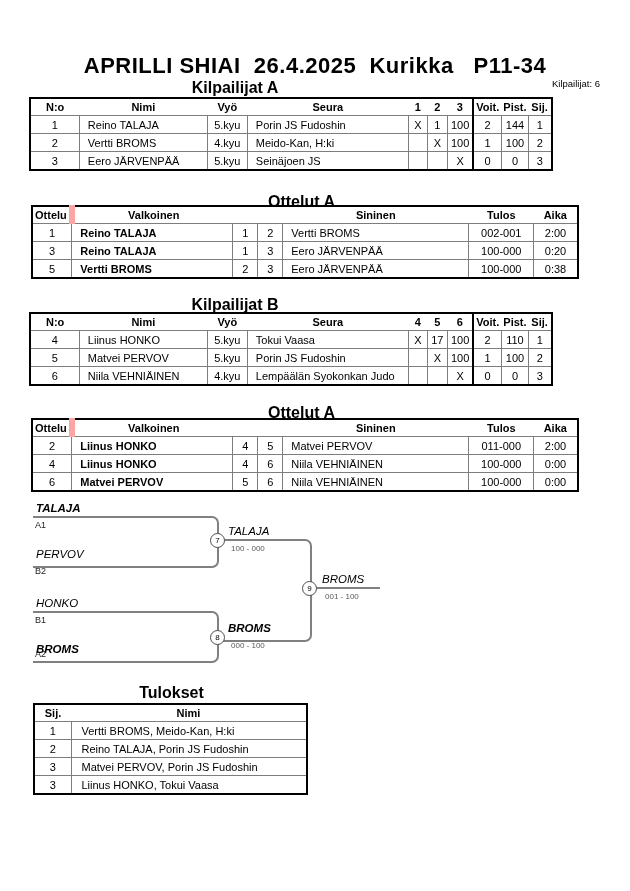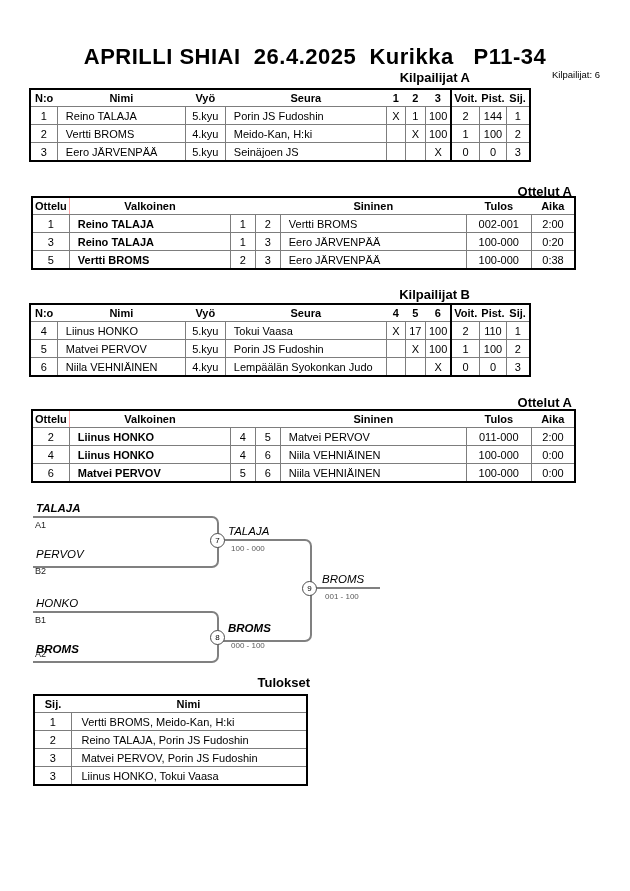--- a/index.html
+++ b/index.html
@@ -1,51 +1,51 @@
 <!DOCTYPE html>
 <html><head>
 <meta charset="utf-8">
 <style>
   html,body { margin:0; padding:0; }
   body {
     width:630px; height:891px; background:#ffffff; position:relative;
     font-family:"Liberation Sans", sans-serif; color:#000;
     overflow:hidden;
   }
-  .abs { position:absolute; }
+  .abs { position:absolute;margin-top:9px; }
 
   
   .page-title {
     top:44px; left:0; width:630px; text-align:center;
     font-size:22px; font-weight:bold; white-space:pre; letter-spacing:0.5px;
   }
-  .section-heading { font-size:13px; font-weight:bold; text-align:right; }
+  .section-heading { font-size:16px; font-weight:bold; text-align:center; }
   .count-note { font-size:9.5px; }
 
   
   table.sheet {
     border-collapse:collapse; table-layout:fixed;
     border:2px solid #000; background:#fff;
   }
   table.sheet th {
     font-size:11px; font-weight:bold; height:16px; padding:0 2px;
     border:none; border-bottom:1px solid #7d7d7d; text-align:center;
     white-space:nowrap; overflow:visible;
   }
   table.sheet td {
     font-size:11px; height:17px; padding:0 2px;
     border:1px solid #7d7d7d; text-align:center;
     white-space:nowrap; overflow:visible;
   }
   
-  .pool th.col-no { text-align:left; padding:0 4px; }
+  .pool th.col-no { text-align:left; padding:0 15px; }
   .pool td.col-name, .pool td.col-club { text-align:left; padding-left:8px; }
   .pool th.col-wins, .pool td.col-wins { border-left:2px solid #000; }
   
-  .matches th.col-match { text-align:left; padding:0 2px; border-right:1px solid #fca5a5; }
+  .matches th.col-match { text-align:left; padding:0 2px; border-right:6px solid #fca5a5; }
   .matches td.col-white, .matches td.col-blue { text-align:left; padding-left:8px; }
   .matches td.col-white { font-weight:bold; }
   
   .results td { height:19px; }
   .results td.col-name { text-align:left; padding-left:10px; }
 
   
   .br-line { position:absolute; background:#808080; }
   .br-elbow {
     position:absolute; border-style:solid; border-color:#808080;

